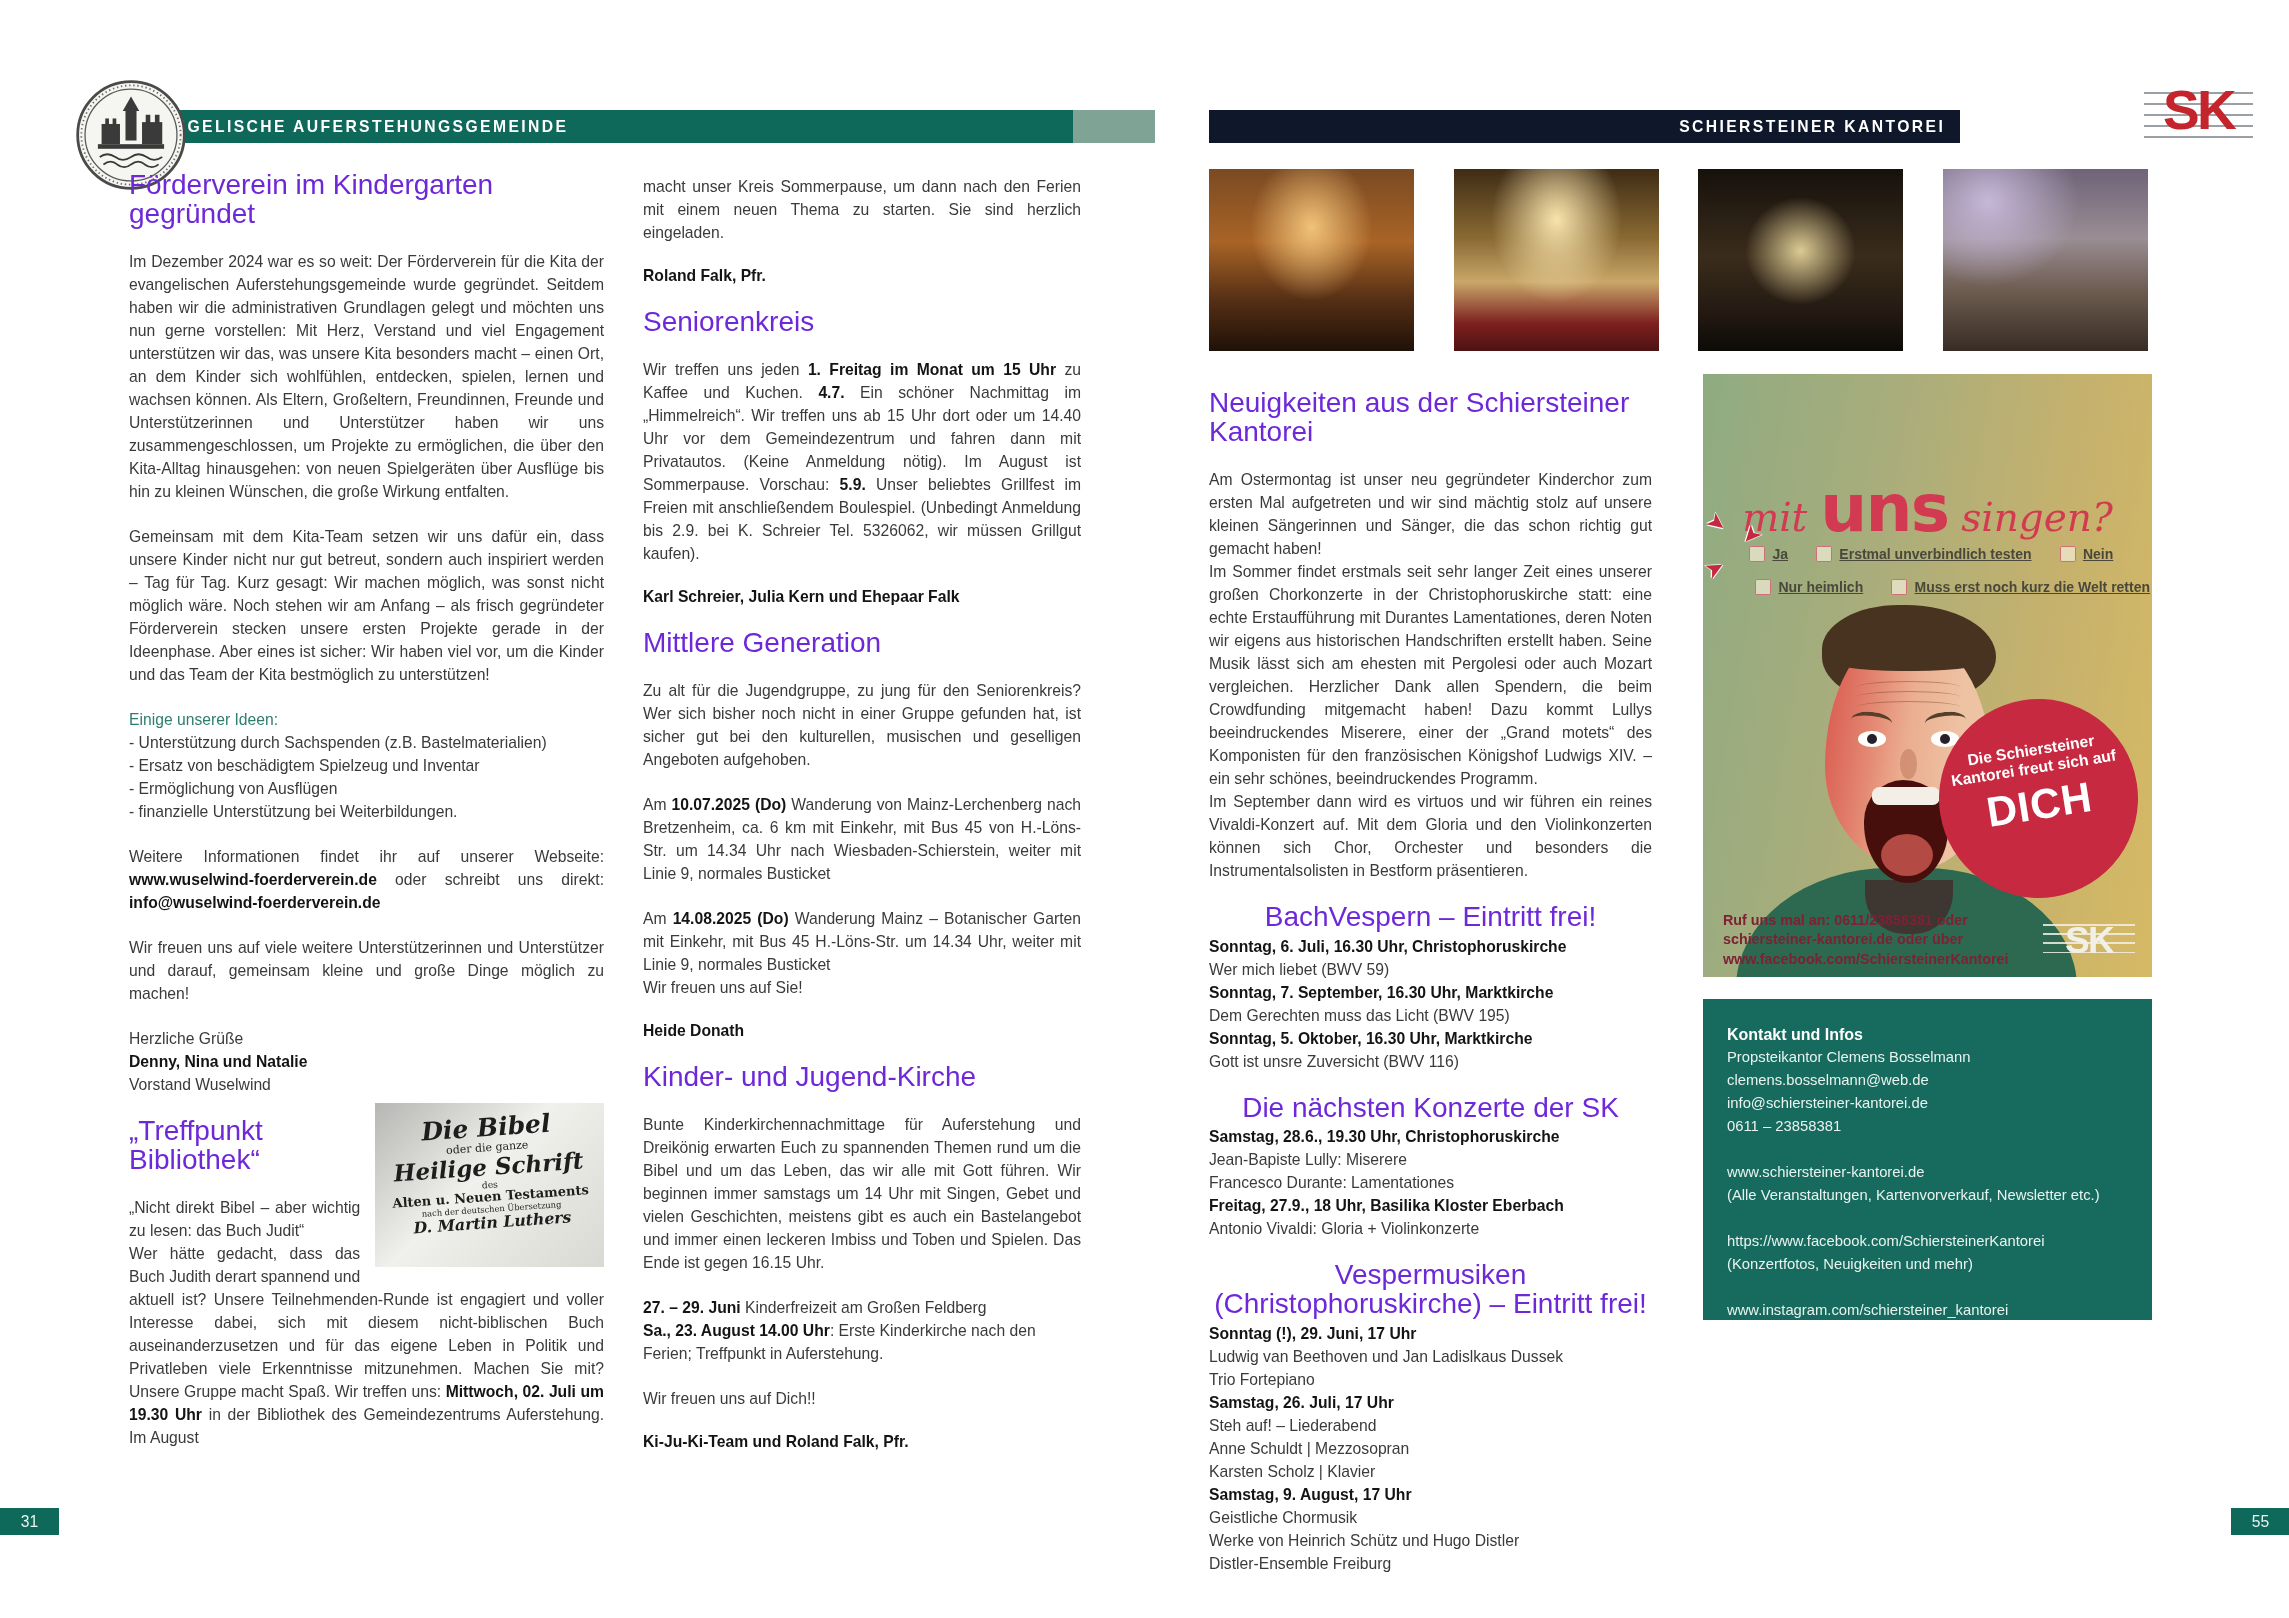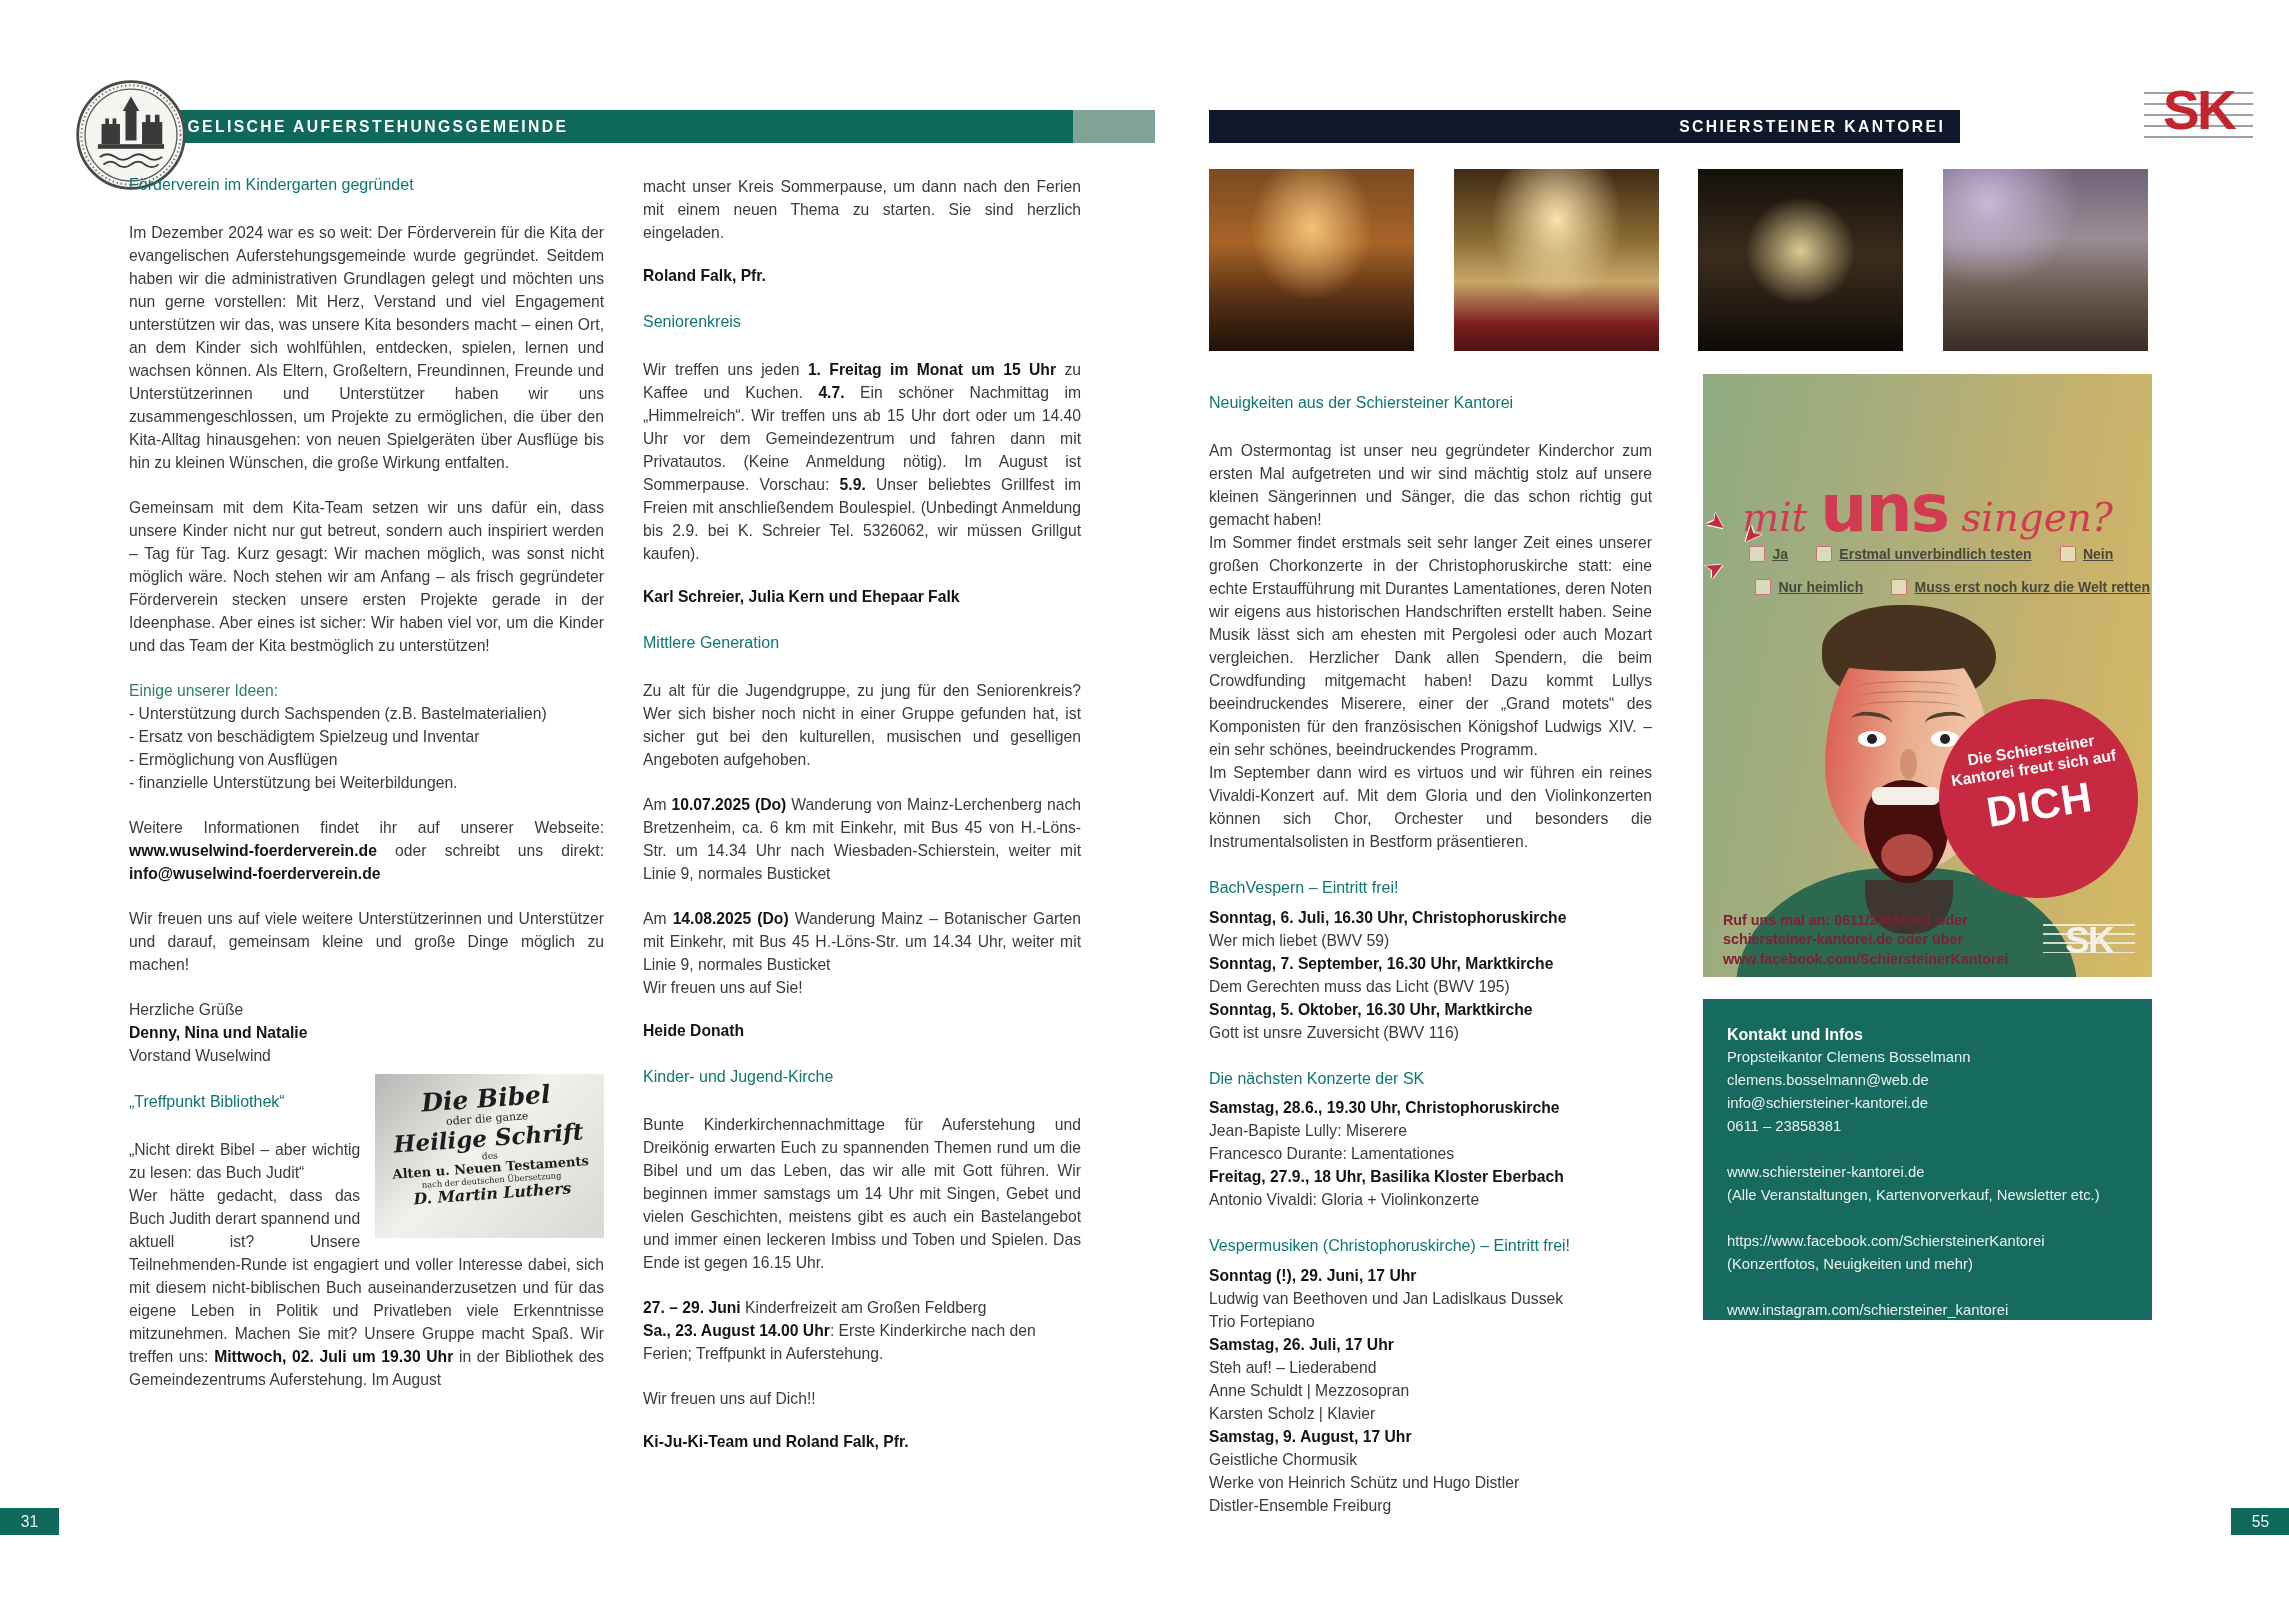--- a/index.html
+++ b/index.html
@@ -34,22 +34,22 @@
   .col{position:absolute;font-size:15.7px;line-height:23px;color:#3a3a3a;hyphens:auto;}
   .col1{left:129px;top:170px;width:475px;}
   .col2{left:643px;top:175px;width:438px;}
   .col3{left:1209px;top:388px;width:443px;}
   .col > :first-child{margin-top:0 !important;}
   .para{margin:22px 0 0;text-align:justify;white-space:pre-line;}
   .para.left{text-align:left;}
   .para.tight{margin-top:0;}
   b{color:#141414;}
   .sign{margin:20px 0 0;font-weight:bold;color:#141414;white-space:pre-line;}
-  .sec-h{margin:20px 0 14.8px;font-size:16px;line-height:29px;font-weight:400;color:#0f766e;}
-  .sec-h.th{margin-bottom:3.7px;}
+  .sec-h{margin:20px 0 14.8px;font-size:28px;line-height:29px;font-weight:400;color:#6d28d9;}
+  .sec-h.th{margin-bottom:3.7px;text-align:center;}
   .sub{margin:22px 0 0;color:#2f7d6d;}
   .lines{margin:0;}
   .lines div{line-height:23px;}
   .lines .b{font-weight:bold;color:#141414;}
 
   
   .bible{float:right;width:229px;height:164px;margin:7.4px 0 9.2px 14.8px;
     background:linear-gradient(135deg,#b6b6b4,#f0f0ec 45%,#d9d9d4);overflow:hidden;position:relative;}
   .bible-rot{position:absolute;left:9.2px;top:11px;width:210px;transform:rotate(-4deg);
     text-align:center;color:#1d1d1d;font-family:"DejaVu Serif",serif;}

